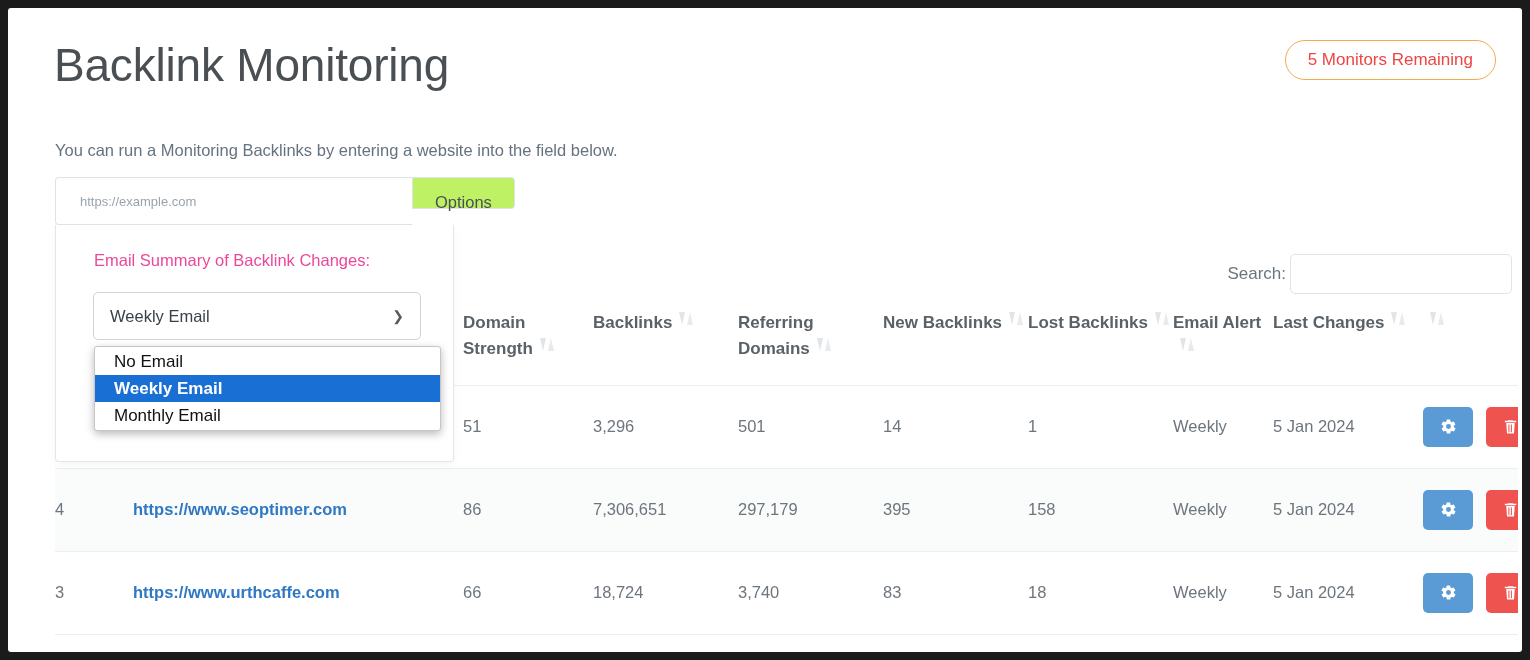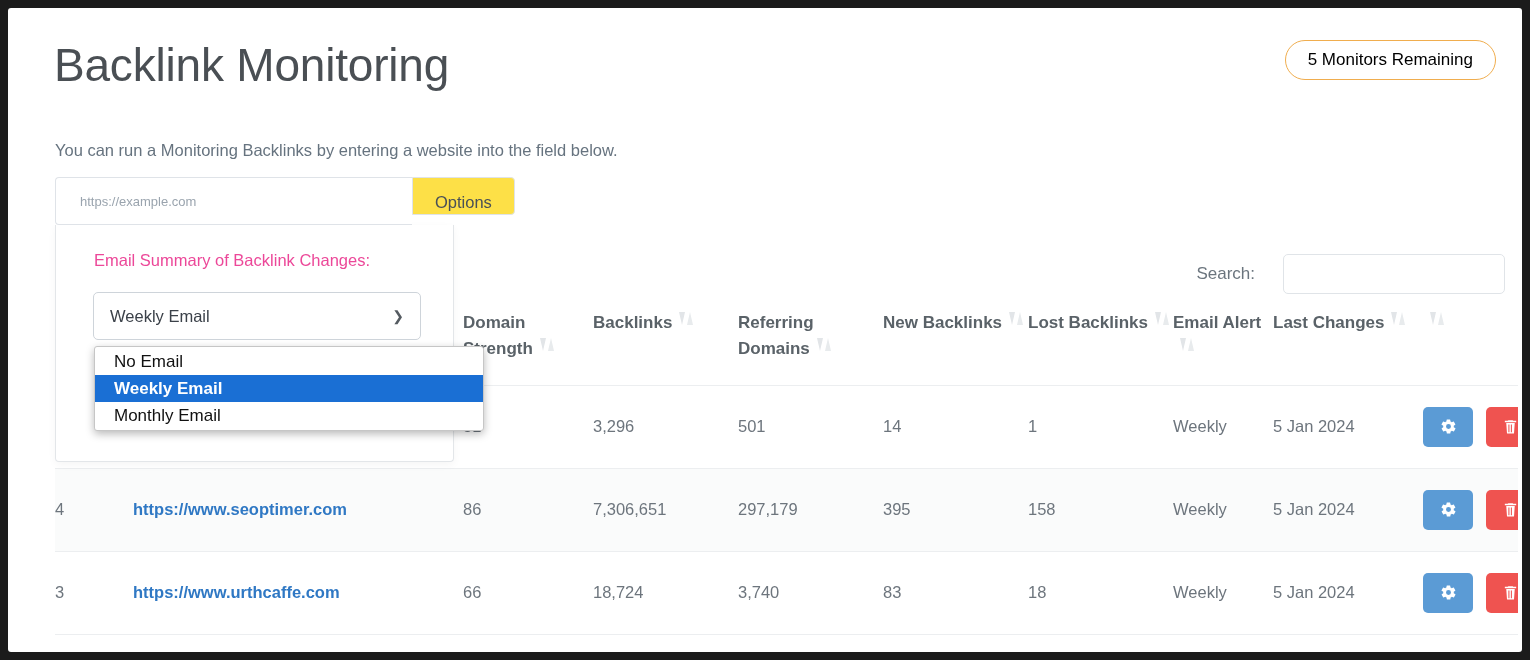--- a/index.html
+++ b/index.html
@@ -45,21 +45,21 @@
     margin-top: 19px;
   }
   .monitors-badge {
     position: absolute;
     right: 22px; top: 26px;
     height: 40px;
     padding: 16px 22px;
     display: flex; align-items: center;
     border: 1.6px solid #f0ad4e;
     border-radius: 22px;
-    color: #000000;
+    color: #ef4444;
     font-size: 17px;
     white-space: nowrap;
     background: #fff;
   }
 
   
   .input-group {
     position: absolute;
     left: 37px; top: 163px;
     display: flex;
@@ -72,25 +72,25 @@
     border-right: none;
     border-radius: 4px 0 0 4px;
     padding: 0 24px;
     font-size: 13px;
     color: #495057;
     background: #fff;
     outline: none;
   }
   .url-input::placeholder { color: #9aa4ae; }
   .options-btn {
-    height: 38px;
+    height: 32px;
     padding: 15px 22px;
     border: 1px solid #dfe3e8;
     border-radius: 0 4px 4px 0;
-    background: #fde047;
+    background: #bef264;
     color: #495057;
     font-size: 16.5px;
     cursor: pointer;
     white-space: nowrap;
   }
 
   
   .options-panel {
     position: absolute;
     left: 37px; top: 211px;
@@ -137,21 +137,21 @@
     width: 205px; height: 45px;
     border: 2px solid #e2a03f;
     border-radius: 6px;
     background: #fff;
     z-index: 6;
   }
   
   .option-list {
     position: absolute;
     left: 38px; top: 121px;
-    width: 390px;
+    width: 347px;
     background: #ffffff;
     border: 1px solid #c6c6c6;
     border-radius: 3px;
     box-shadow: 0 3px 9px rgba(0,0,0,0.28);
     z-index: 20;
     padding: 1px 0;
     overflow: hidden;
   }
   .option-item {
     height: 27px;
@@ -164,23 +164,23 @@
   }
   .option-item.selected {
     background: #1a6fd4;
     color: #ffffff;
     font-weight: 600;
   }
 
   
   .search-wrap {
     position: absolute;
-    right: 13px; top: 240px;
+    right: 6px; top: 240px;
     display: flex; align-items: center;
-    gap: 28px;
+    gap: 4px;
     z-index: 2;
   }
   .search-label { font-size: 17px; color: #6b757e; }
   .search-input {
     width: 222px; height: 40px;
     border: 1px solid #e0e4e8;
     border-radius: 5px;
     background: #fff;
     outline: none;
     padding: 0 10px;

